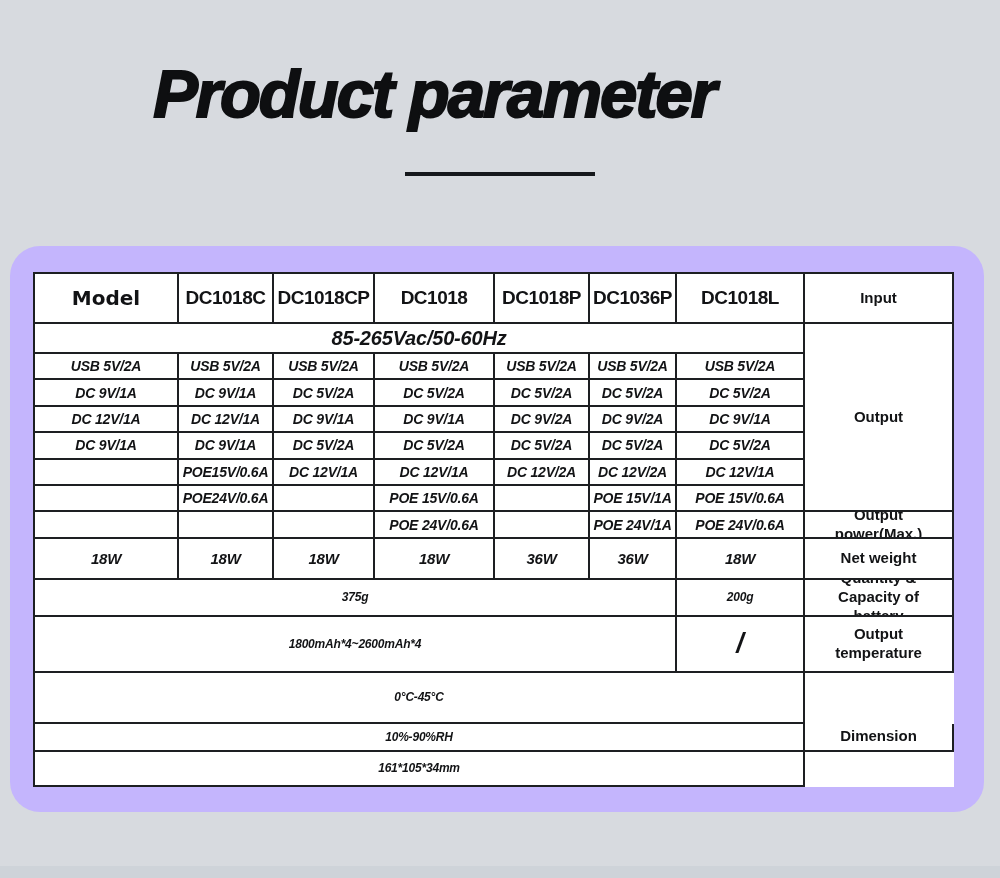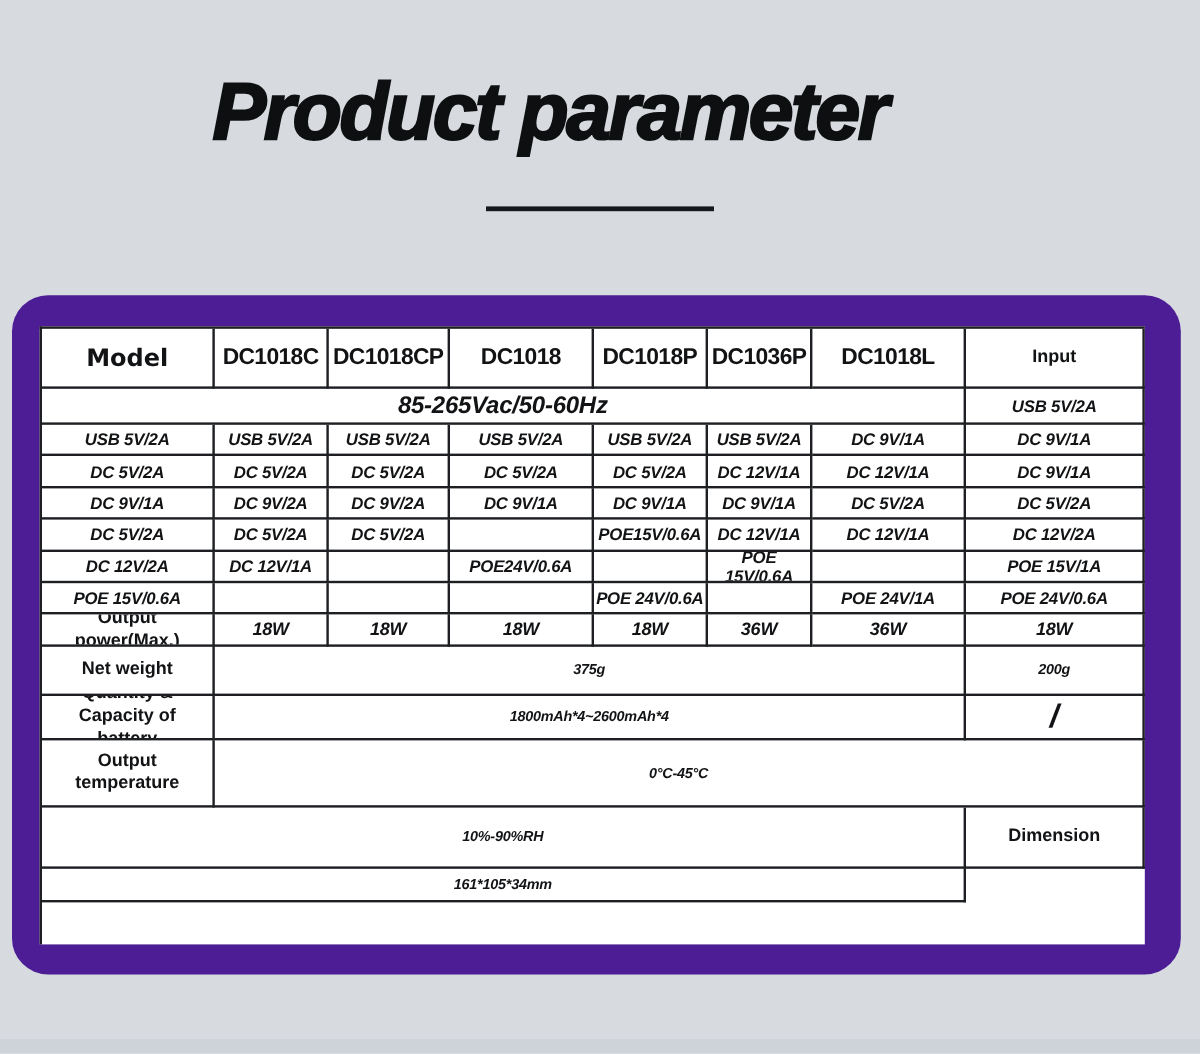--- a/index.html
+++ b/index.html
@@ -11,32 +11,31 @@
   .page{position:absolute;inset:0;}
 
   
   .title{
     position:absolute;top:50px;left:0;width:868px;margin:0;
     text-align:center;
     font-family:"Liberation Sans",sans-serif;
     font-style:italic;font-weight:700;
     font-size:67px;line-height:1.3;letter-spacing:-2px;
     color:#0e0f11;
-    padding-left:24px;
     -webkit-text-stroke:2px #0e0f11;
   }
   .title-underline{
     position:absolute;top:172px;left:405px;width:190px;height:4px;
     background:#15181c;
   }
 
   
   .card{
     position:absolute;left:10px;top:246px;width:974px;height:566px;
-    background:#4c1d95;border-radius:30px;
+    background:#c4b5fd;border-radius:30px;
   }
 
   
   .grid{
     position:absolute;left:23px;top:26px; 
     display:grid;
     grid-template-columns:144px 95px 101px 120px 95px 87px 128px 149px;
     grid-template-rows:50px 30px repeat(7,26.4px) 41px 37px 56px 51px 28px 35px;
     border-top:2px solid #1d1f22;
     border-left:2px solid #1d1f22;
@@ -97,20 +96,21 @@
       <div class="cell th">DC1018C</div>
       <div class="cell th">DC1018CP</div>
       <div class="cell th">DC1018</div>
       <div class="cell th">DC1018P</div>
       <div class="cell th">DC1036P</div>
       <div class="cell th">DC1018L</div>
 
       <div class="cell rl">Input</div>
       <div class="cell val val-in span7">85-265Vac/50-60Hz</div>
 
+      <div class="cell rl rspan7">Output</div>
 
       <div class="cell val">USB 5V/2A</div>
       <div class="cell val">USB 5V/2A</div>
       <div class="cell val">USB 5V/2A</div>
       <div class="cell val">USB 5V/2A</div>
       <div class="cell val">USB 5V/2A</div>
       <div class="cell val">USB 5V/2A</div>
       <div class="cell val">USB 5V/2A</div>
 
       <div class="cell val">DC 9V/1A</div>

